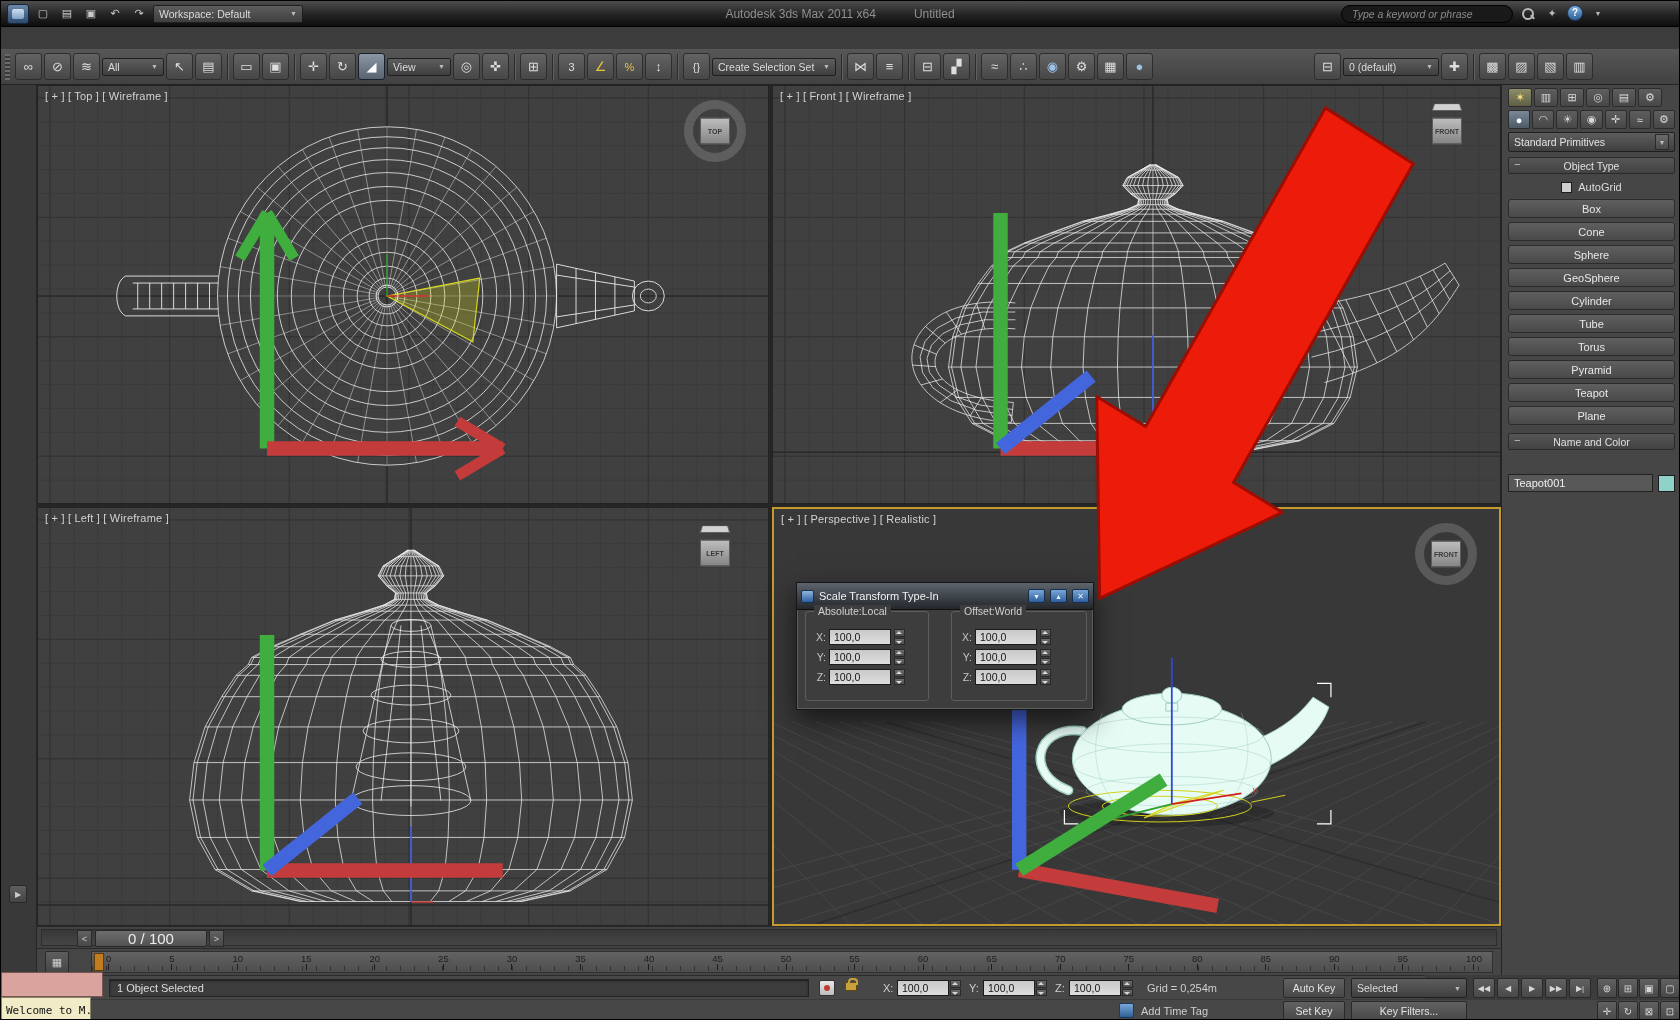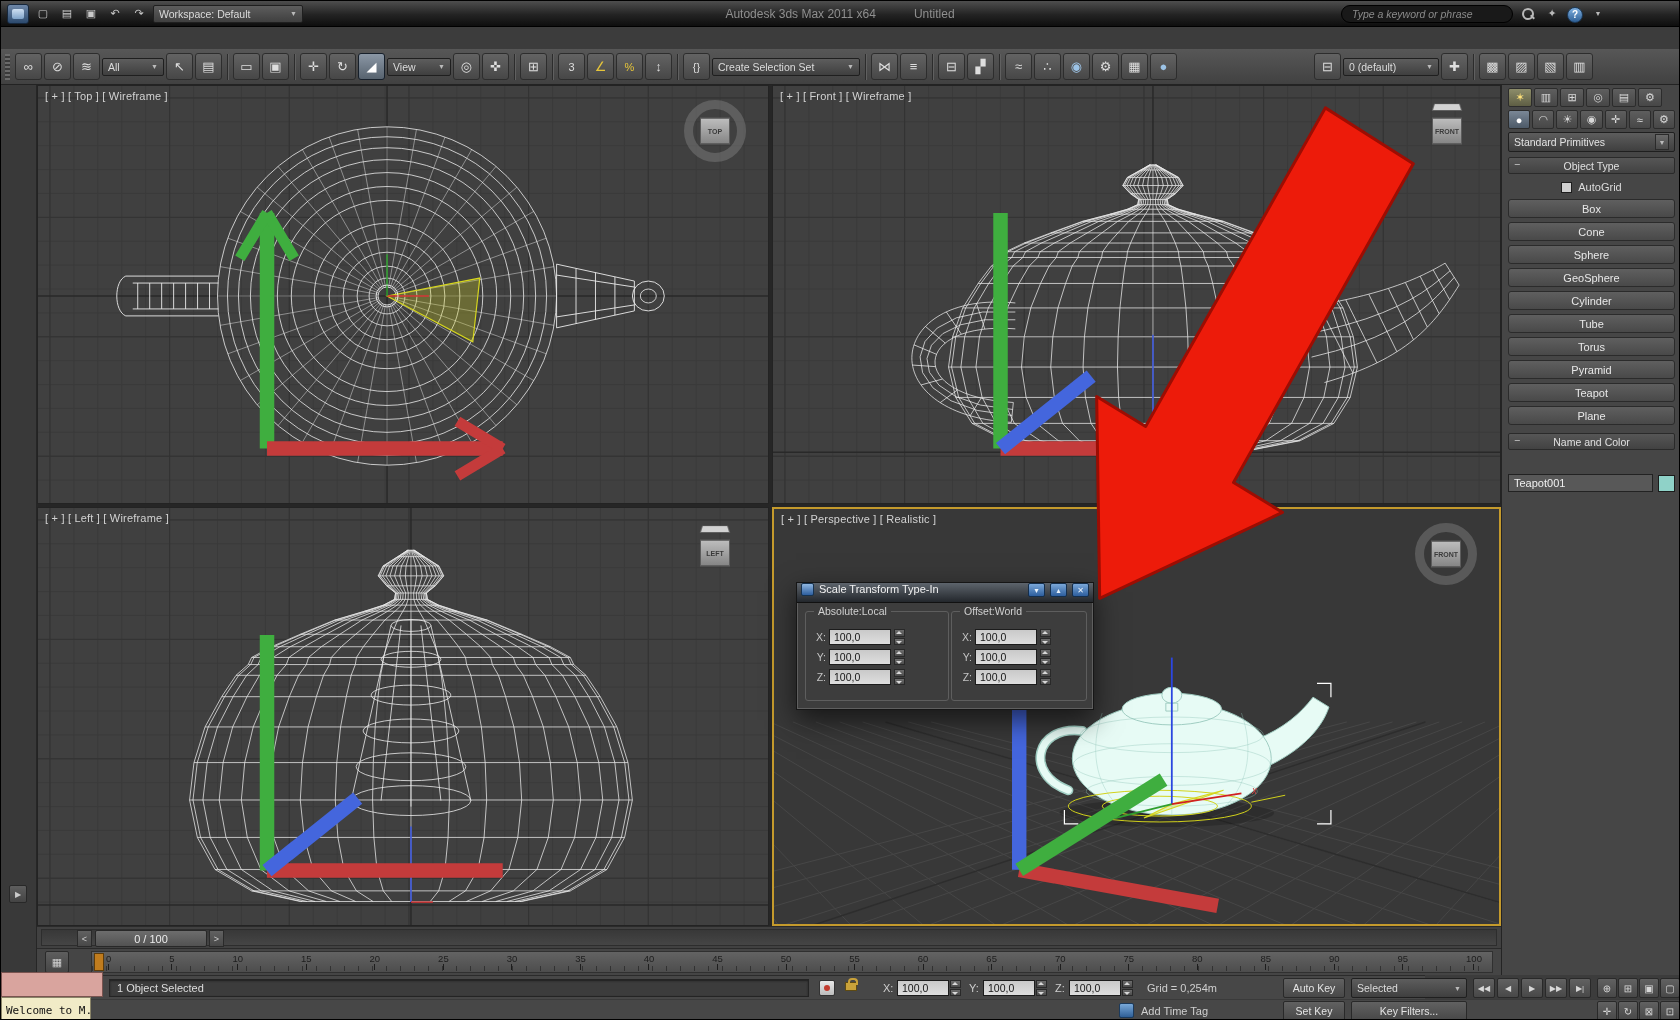--- a/index.html
+++ b/index.html
@@ -8,21 +8,21 @@
 #app{position:relative;width:1680px;height:1020px;background:#3c3c3c;overflow:hidden;font-size:11px;color:#d6d6d6;border:1px solid #000}
 .abs{position:absolute}
 
 .titlebar{position:absolute;left:0;top:0;width:100%;height:26px;background:linear-gradient(#4e4e4e,#232323 55%,#0e0e0e);border-bottom:1px solid #000;display:flex;align-items:center;gap:4px;padding:0 6px}
 .appbtn{width:22px;height:20px;border-radius:3px;background:linear-gradient(#6e87a8,#2c4a6e);border:1px solid #16273c;position:relative}
 .appbtn::after{content:"";position:absolute;inset:4px;background:linear-gradient(#cfe0f2,#7fa3c9);border-radius:2px}
 .qat{width:20px;height:18px;display:flex;align-items:center;justify-content:center;color:#c9c9c9;font-size:11px;border-radius:2px}
 .combo{background:linear-gradient(#5d5d5d,#3f3f3f);border:1px solid #1f1f1f;border-radius:2px;height:18px;display:flex;align-items:center;padding:0 5px;gap:6px;color:#dcdcdc;font-size:10.5px;white-space:nowrap}
 .combo .arr{font-size:7px;color:#bbb;margin-left:auto}
 .titletext{position:absolute;left:50%;transform:translateX(-50%);color:#8f8f8f;font-size:12px;display:flex;gap:38px;white-space:nowrap}
-.searchwrap{margin-left:auto;display:flex;align-items:flex-end;gap:6px;margin-right:66px}
+.searchwrap{margin-left:auto;display:flex;align-items:flex-start;gap:6px;margin-right:66px}
 .searchbox{width:172px;height:18px;background:#191919;border:1px solid #000;border-radius:9px;color:#cfcfcf;font-style:italic;font-size:10.5px;padding:0 10px;outline:none;font-family:"Liberation Sans",sans-serif}
 .searchbox::placeholder{color:#8b8b8b}
 .tb-ic{width:18px;height:18px;display:flex;align-items:center;justify-content:center;color:#b9b9b9;font-size:11px}
 .mag{width:12px;height:12px;position:relative}
 .mag::before{content:"";position:absolute;left:0;top:0;width:8px;height:8px;border:2px solid #b9b9b9;border-radius:50%}
 .mag::after{content:"";position:absolute;left:8px;top:8px;width:5px;height:2px;background:#b9b9b9;transform:rotate(45deg)}
 .helpbtn{width:16px;height:16px;border-radius:50%;background:linear-gradient(#7fb0e0,#2e5f95);color:#fff;font-size:10px;font-weight:bold;display:flex;align-items:center;justify-content:center;border:1px solid #1c3a5a}
 
 .menubar{position:absolute;left:0;top:26px;width:100%;height:22px;background:#404040;border-bottom:1px solid #2a2a2a;display:flex;align-items:center;padding-left:44px}
 .menu-item{padding:0 11px;font-size:12px;color:#e4e4e4;height:100%;display:flex;align-items:center;cursor:default}
@@ -46,21 +46,21 @@
 .viewcube .ring{position:absolute;inset:0;border:9px solid rgba(140,140,140,.40);border-radius:50%}
 .viewcube .face{position:absolute;left:50%;top:50%;transform:translate(-50%,-50%);width:30px;height:27px;background:linear-gradient(#bdbdbd,#858585);border:1px solid #5c5c5c;color:#3a3a3a;font-size:7px;font-weight:bold;display:flex;align-items:center;justify-content:center}
 .viewcube .topface{position:absolute;left:50%;top:1px;transform:translateX(-50%) perspective(60px) rotateX(55deg);width:28px;height:12px;background:#d2d2d2;border:1px solid #6a6a6a}
 .tripod{position:absolute;left:6px;bottom:6px;width:46px;height:46px}
 .axis-x-label{position:absolute;color:#d04545;font-size:10px;font-style:italic}
 
 .leftstrip{position:absolute;left:0;top:84px;width:36px;height:890px;background:#393939;border-right:1px solid #262626}
 .mini-btn{position:absolute;left:8px;bottom:72px;width:18px;height:18px;background:linear-gradient(#5e5e5e,#444);border:1px solid #282828;border-radius:2px;color:#ccc;font-size:8px;display:flex;align-items:center;justify-content:center}
 
 .dialog{position:absolute;left:795px;top:581px;width:298px;height:128px;background:#3d3d3d;border:1px solid #161616;box-shadow:0 10px 26px rgba(0,0,0,.6),inset 0 0 0 1px #5f5f5f;z-index:5}
-.dlg-title{height:20px;background:linear-gradient(#5d646c,#23272c);display:flex;align-items:flex-start;gap:5px;padding:0 4px;border-bottom:1px solid #111}
+.dlg-title{height:27px;background:linear-gradient(#5d646c,#23272c);display:flex;align-items:center;gap:5px;padding:0 4px;border-bottom:1px solid #111}
 .dlg-icon{width:13px;height:13px;background:linear-gradient(#8fb6e0,#2d5e9e);border:1px solid #16324f;border-radius:2px}
 .dlg-title-text{color:#f2f2f2;font-size:11px;flex:1 1 auto;white-space:nowrap}
 .dlg-btn{width:17px;height:14px;background:linear-gradient(#7aa7d8,#2d5e9e);border:1px solid #142e4c;border-radius:2px;color:#eaf2fa;font-size:8px;display:flex;align-items:center;justify-content:center}
 .group{position:absolute;top:28px;height:90px;border:1px solid #5e5e5e;border-radius:3px}
 .grp-title{position:absolute;top:-7px;left:8px;background:#3d3d3d;padding:0 4px;font-size:10.5px;color:#d0d0d0;white-space:nowrap}
 .grp-rows{padding-top:13px}
 .spin-row{display:flex;align-items:center;gap:3px;margin:4px 6px;height:16px}
 .axis{width:14px;text-align:right;color:#c4c4c4;font-size:10.5px}
 .spin-field{width:62px;height:16px;background:linear-gradient(#c9c9c9,#dedede);border:1px solid #1c1c1c;color:#151515;font-size:10.5px;padding:1px 4px;overflow:hidden}
 .spinner{width:11px;height:16px;display:flex;flex-direction:column;gap:1px}
@@ -83,21 +83,21 @@
 .cb{width:11px;height:11px;background:#cfcfcf;border:1px solid #1e1e1e}
 .prim-grid{display:grid;grid-template-columns:1fr;gap:4px 6px;margin:3px 0 8px}
 .pbtn{height:19px;background:linear-gradient(#5f5f5f,#494949);border:1px solid #2b2b2b;border-radius:3px;display:flex;align-items:center;justify-content:center;color:#e8e8e8;font-size:11px}
 .name-row{display:flex;align-items:center;gap:5px;margin-top:24px}
 .name-field{flex:1;height:18px;background:#585858;border:1px solid #222;color:#f0f0f0;font-size:11px;display:flex;align-items:center;padding:0 5px}
 .color-swatch{width:17px;height:17px;border:1px solid #1c1c1c}
 
 .trackbar{position:absolute;left:36px;top:925px;width:1464px;height:23px;background:#414141;border-top:1px solid #2a2a2a;border-bottom:1px solid #2a2a2a}
 .tb-groove{position:absolute;inset:2px 4px;background:linear-gradient(#383838,#454545);border:1px solid #2d2d2d}
 .tb-arrow{position:absolute;top:3px;width:15px;height:17px;background:linear-gradient(#616161,#484848);border:1px solid #2a2a2a;color:#ccc;font-size:9px;display:flex;align-items:center;justify-content:center}
-.tb-thumb{position:absolute;left:58px;top:3px;width:112px;height:17px;background:linear-gradient(#6d6d6d,#525252);border:1px solid #282828;border-radius:2px;color:#ececec;display:flex;align-items:center;justify-content:center;font-size:11px}
+.tb-thumb{position:absolute;left:58px;top:3px;width:112px;height:17px;background:linear-gradient(#6d6d6d,#525252);border:1px solid #282828;border-radius:2px;color:#ececec;display:flex;align-items:center;justify-content:center;font-size:15px}
 .ruler{position:absolute;left:36px;top:948px;width:1464px;height:26px;background:#454545}
 .mini-ic{width:24px;height:22px;background:linear-gradient(#5e5e5e,#464646);border:1px solid #2a2a2a;border-radius:2px;display:flex;align-items:center;justify-content:center;color:#cfcfcf;font-size:11px}
 .ruler-scale{position:absolute;left:54px;right:8px;top:2px;height:22px;background:linear-gradient(#636363,#4d4d4d);border:1px solid #303030}
 .ruler-scale::before{content:"";position:absolute;left:0;right:0;bottom:1px;height:5px;background:repeating-linear-gradient(90deg,#323232 0 1px,transparent 1px 14px)}
 .frame-marker{position:absolute;left:2px;top:1px;width:10px;height:18px;background:#c07c1e;border:1px solid #5e3c0a}
 .ticks{position:absolute;left:14px;right:10px;top:1px;bottom:0;display:flex;justify-content:space-between}
 .tick{display:flex;flex-direction:column;align-items:center;color:#1d1d1d;font-size:9.5px;line-height:11px}
 .tick::after{content:"";width:1px;height:6px;background:#1d1d1d}
 
 .statusbar{position:absolute;left:0;top:974px;width:1424px;height:24px;background:#474747;border-top:1px solid #2b2b2b}
@@ -174,21 +174,21 @@
     <div class="ti">✜</div>
     <div class="sep"></div>
     <div class="ti">⊞</div>
     <div class="sep"></div>
     <div class="ti small-text">3</div>
     <div class="ti yellow">∠</div>
     <div class="ti yellow small-text">%</div>
     <div class="ti">↕</div>
     <div class="sep"></div>
     <div class="ti small-text">{}</div>
-    <div class="combo" style="width:148px">
+    <div class="combo" style="width:124px">
       <span>Create Selection Set</span>
       <span class="arr">▼</span>
     </div>
     <div class="sep"></div>
     <div class="ti">⋈</div>
     <div class="ti">≡</div>
     <div class="sep"></div>
     <div class="ti">⊟</div>
     <div class="ti">▞</div>
     <div class="sep"></div>
@@ -357,21 +357,21 @@
   </div>
 
   <div class="dialog">
     <div class="dlg-title">
       <div class="dlg-icon"></div>
       <div class="dlg-title-text">Scale Transform Type-In</div>
       <div class="dlg-btn">▾</div>
       <div class="dlg-btn">▴</div>
       <div class="dlg-btn">✕</div>
     </div>
-    <div class="group" style="left:8px;width:144px">
+    <div class="group" style="left:8px;width:124px">
       <div class="grp-title">Absolute:Local</div>
       <div class="grp-rows">
           <div class="spin-row">
           <span class="axis">X:</span>
           <span class="spin-field">100,0</span>
           <span class="spinner">
               <i class="sup"></i>
               <i class="sdn"></i>
             </span>
         </div>

